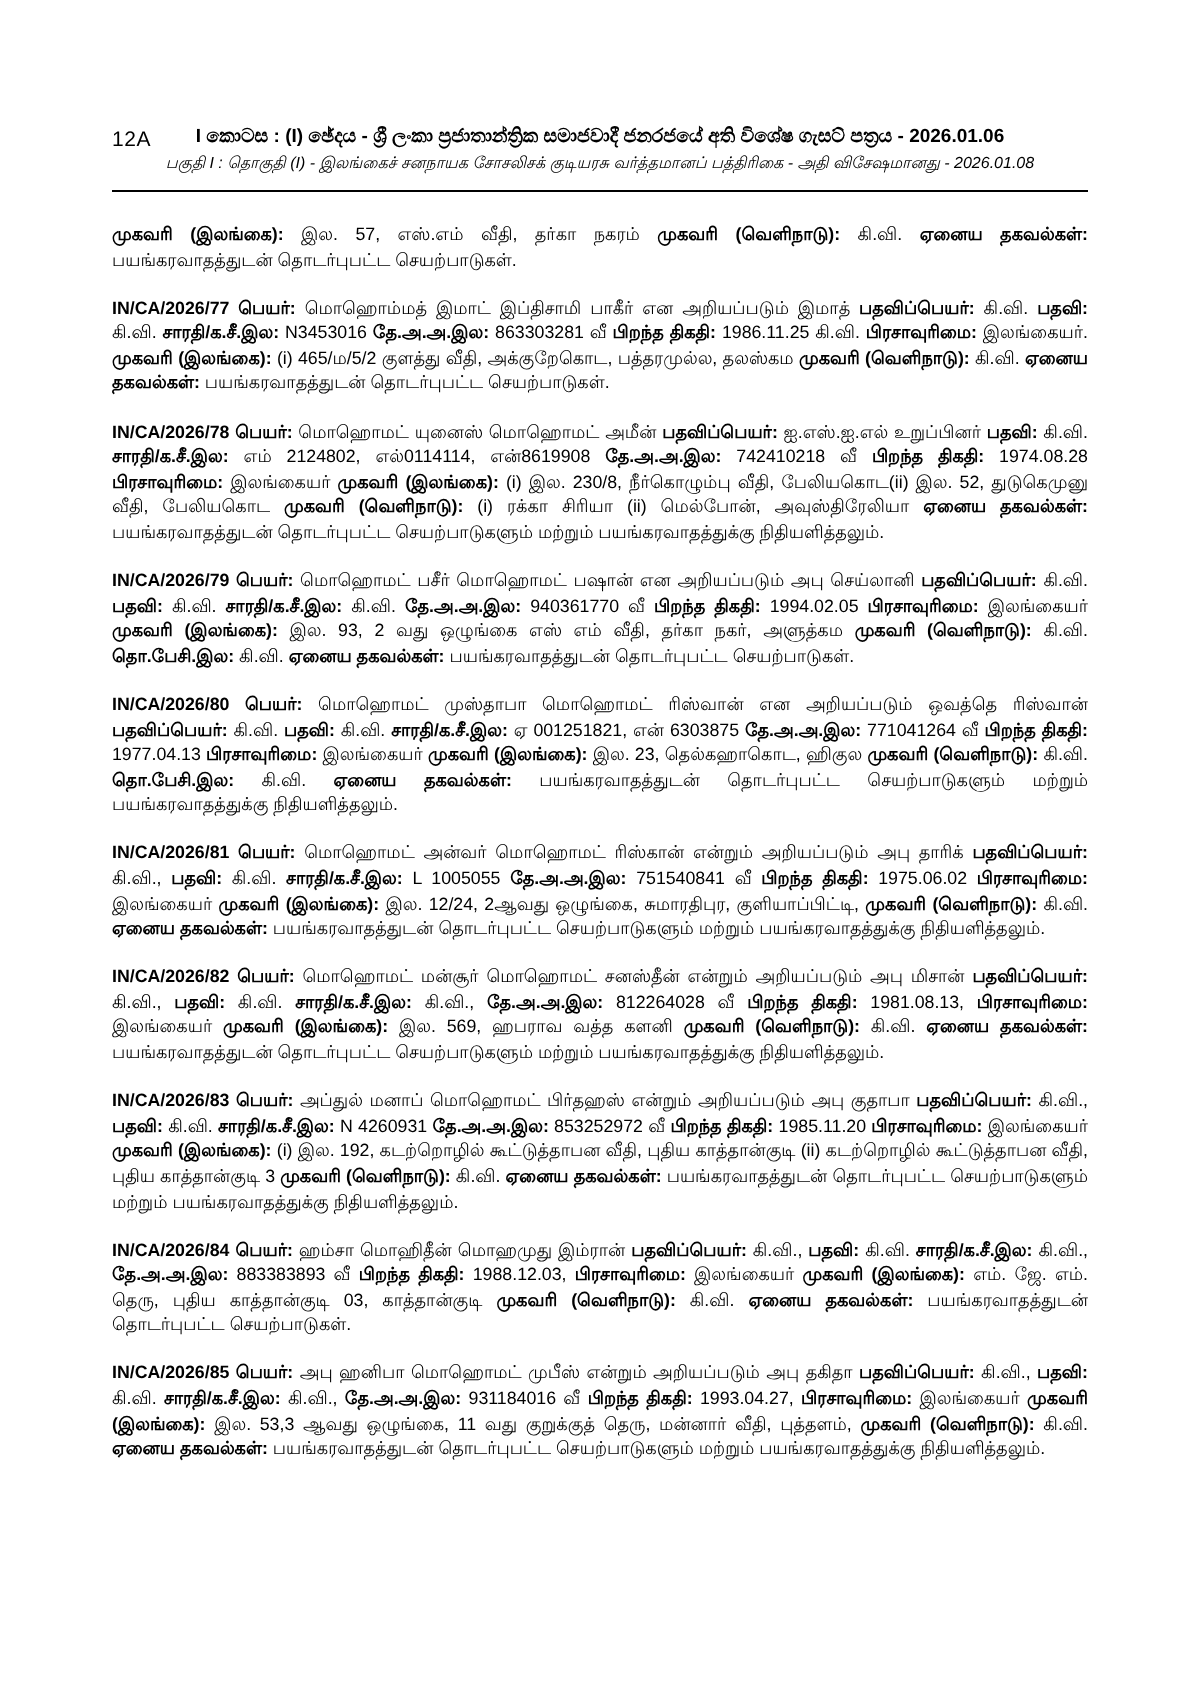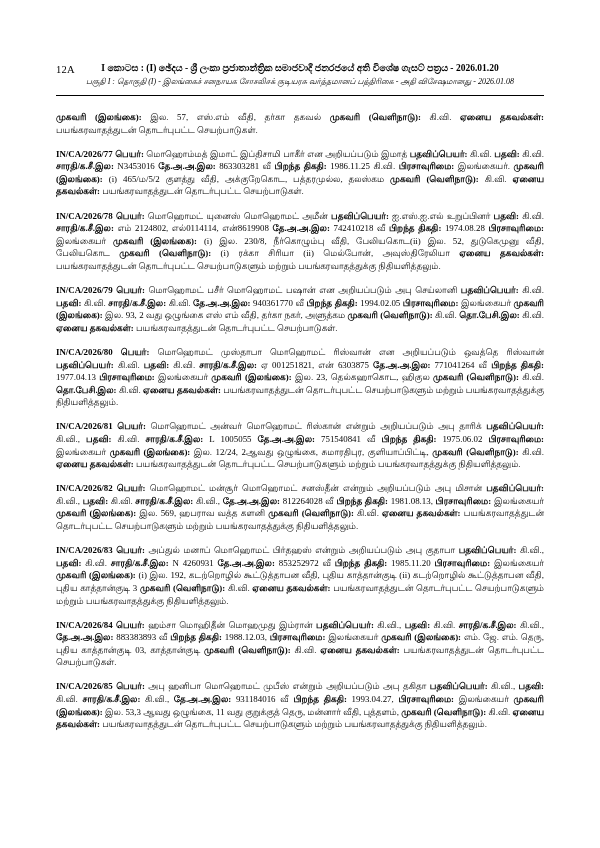--- a/index.html
+++ b/index.html
@@ -2,21 +2,21 @@
 <html><head>
 <meta charset="utf-8">
 <style>
   html, body { margin: 0; padding: 0; background: #ffffff; }
   .page {
     position: relative;
     width: 600px;
     height: 848px;
     background: #ffffff;
     color: #000000;
-    font-family: Liberation Serif, serif;
+    font-family: Liberation Sans, sans-serif;
     overflow: hidden;
     box-sizing: border-box;
   }
   .header { position: relative; padding-top: 62px; }
   .pagenum {
     position: absolute;
     left: 56px;
     top: 64px;
     font-size: 10.5px;
     letter-spacing: 0.3px;
@@ -48,26 +48,26 @@
   }
   .record { margin: 0 0 11.5px 0; }
   .b { font-weight: bold; }
 </style>
 </head>
 <body>
 
 <div class="page">
   <div class="header">
     <span class="pagenum">12A</span>
-    <div class="h1">I කොටස : (I) ඡේදය - ශ්‍රී ලංකා ප්‍රජාතාන්ත්‍රික සමාජවාදී ජනරජයේ අති විශේෂ ගැසට් පත්‍රය - 2026.01.20</div>
+    <div class="h1">I කොටස : (I) ඡේදය - ශ්‍රී ලංකා ප්‍රජාතාන්ත්‍රික සමාජවාදී ජනරජයේ අති විශේෂ ගැසට් පත්‍රය - 2026.01.06</div>
     <div class="h2">பகுதி  I : தொகுதி  (I) - இலங்கைச் சனநாயக சோசலிசக் குடியரசு வர்த்தமானப் பத்திரிகை - அதி விசேஷமானது  -  2026.01.08</div>
     <div class="rule"></div>
   </div>
   <div class="content">
-      <p class="record"><span class="b">முகவரி (இலங்கை):</span><span> இல. 57, எஸ்.எம் வீதி, தர்கா தகவல் </span><span class="b">முகவரி (வெளிநாடு):</span><span> கி.வி. </span><span class="b">ஏனைய தகவல்கள்:</span><span> பயங்கரவாதத்துடன் தொடர்புபட்ட செயற்பாடுகள்.</span></p>
+      <p class="record"><span class="b">முகவரி (இலங்கை):</span><span> இல. 57, எஸ்.எம் வீதி, தர்கா நகரம் </span><span class="b">முகவரி (வெளிநாடு):</span><span> கி.வி. </span><span class="b">ஏனைய தகவல்கள்:</span><span> பயங்கரவாதத்துடன் தொடர்புபட்ட செயற்பாடுகள்.</span></p>
       <p class="record"><span class="b">IN/CA/2026/77 பெயர்:</span><span> மொஹொம்மத் இமாட் இப்திசாமி பாகீர் என அறியப்படும் இமாத் </span><span class="b">பதவிப்பெயர்:</span><span> கி.வி. </span><span class="b">பதவி:</span><span> கி.வி. </span><span class="b">சாரதி/க.சீ.இல:</span><span> N3453016 </span><span class="b">தே.அ.அ.இல:</span><span> 863303281 வீ  </span><span class="b">பிறந்த திகதி:</span><span> 1986.11.25 கி.வி. </span><span class="b">பிரசாவுரிமை:</span><span> இலங்கையர். </span><span class="b">முகவரி (இலங்கை):</span><span> (i) 465/ம/5/2 குளத்து வீதி, அக்குறேகொட, பத்தரமுல்ல, தலஸ்கம </span><span class="b">முகவரி (வெளிநாடு):</span><span> கி.வி. </span><span class="b">ஏனைய தகவல்கள்:</span><span> பயங்கரவாதத்துடன் தொடர்புபட்ட செயற்பாடுகள்.</span></p>
       <p class="record"><span class="b">IN/CA/2026/78 பெயர்:</span><span> மொஹொமட் யுனைஸ் மொஹொமட் அமீன் </span><span class="b">பதவிப்பெயர்:</span><span> ஐ.எஸ்.ஐ.எல் உறுப்பினர் </span><span class="b">பதவி:</span><span> கி.வி. </span><span class="b">சாரதி/க.சீ.இல:</span><span> எம் 2124802, எல்0114114, என்8619908 </span><span class="b">தே.அ.அ.இல:</span><span> 742410218 வீ </span><span class="b">பிறந்த திகதி:</span><span> 1974.08.28 </span><span class="b">பிரசாவுரிமை:</span><span> இலங்கையர் </span><span class="b">முகவரி (இலங்கை):</span><span> (i) இல. 230/8, நீர்கொழும்பு வீதி, பேலியகொட(ii) இல. 52, துடுகெமுனு வீதி, பேலியகொட </span><span class="b">முகவரி (வெளிநாடு):</span><span> (i) ரக்கா சிரியா (ii) மெல்போன், அவுஸ்திரேலியா </span><span class="b">ஏனைய தகவல்கள்:</span><span> பயங்கரவாதத்துடன் தொடர்புபட்ட செயற்பாடுகளும் மற்றும் பயங்கரவாதத்துக்கு நிதியளித்தலும்.</span></p>
       <p class="record"><span class="b">IN/CA/2026/79 பெயர்:</span><span> மொஹொமட் பசீர் மொஹொமட் பஷான் என அறியப்படும் அபு செய்லானி </span><span class="b">பதவிப்பெயர்:</span><span> கி.வி. </span><span class="b">பதவி:</span><span> கி.வி. </span><span class="b">சாரதி/க.சீ.இல:</span><span> கி.வி. </span><span class="b">தே.அ.அ.இல:</span><span> 940361770 வீ </span><span class="b">பிறந்த திகதி:</span><span> 1994.02.05 </span><span class="b">பிரசாவுரிமை:</span><span> இலங்கையர் </span><span class="b">முகவரி (இலங்கை):</span><span> இல. 93, 2 வது ஒழுங்கை எஸ் எம் வீதி, தர்கா நகர், அளுத்கம </span><span class="b">முகவரி (வெளிநாடு):</span><span> கி.வி. </span><span class="b">தொ.பேசி.இல:</span><span> கி.வி. </span><span class="b">ஏனைய தகவல்கள்:</span><span> பயங்கரவாதத்துடன் தொடர்புபட்ட செயற்பாடுகள்.</span></p>
       <p class="record"><span class="b">IN/CA/2026/80 பெயர்:</span><span> மொஹொமட் முஸ்தாபா மொஹொமட் ரிஸ்வான் என அறியப்படும் ஒவத்தெ ரிஸ்வான் </span><span class="b">பதவிப்பெயர்:</span><span> கி.வி. </span><span class="b">பதவி:</span><span> கி.வி. </span><span class="b">சாரதி/க.சீ.இல:</span><span> ஏ 001251821, என் 6303875 </span><span class="b">தே.அ.அ.இல:</span><span> 771041264 வீ </span><span class="b">பிறந்த திகதி:</span><span> 1977.04.13 </span><span class="b">பிரசாவுரிமை:</span><span> இலங்கையர் </span><span class="b">முகவரி (இலங்கை):</span><span> இல. 23, தெல்கஹாகொட, ஹிகுல </span><span class="b">முகவரி (வெளிநாடு):</span><span> கி.வி. </span><span class="b">தொ.பேசி.இல:</span><span> கி.வி. </span><span class="b">ஏனைய தகவல்கள்:</span><span> பயங்கரவாதத்துடன் தொடர்புபட்ட செயற்பாடுகளும் மற்றும் பயங்கரவாதத்துக்கு நிதியளித்தலும்.</span></p>
       <p class="record"><span class="b">IN/CA/2026/81 பெயர்:</span><span> மொஹொமட் அன்வர் மொஹொமட் ரிஸ்கான் என்றும் அறியப்படும் அபு தாரிக் </span><span class="b">பதவிப்பெயர்:</span><span> கி.வி., </span><span class="b">பதவி:</span><span> கி.வி. </span><span class="b">சாரதி/க.சீ.இல:</span><span> L 1005055 </span><span class="b">தே.அ.அ.இல:</span><span> 751540841 வீ </span><span class="b">பிறந்த திகதி:</span><span> 1975.06.02 </span><span class="b">பிரசாவுரிமை:</span><span> இலங்கையர் </span><span class="b">முகவரி (இலங்கை):</span><span> இல. 12/24, 2ஆவது ஒழுங்கை, சுமாரதிபுர, குளியாப்பிட்டி, </span><span class="b">முகவரி (வெளிநாடு):</span><span> கி.வி. </span><span class="b">ஏனைய தகவல்கள்:</span><span> பயங்கரவாதத்துடன் தொடர்புபட்ட செயற்பாடுகளும் மற்றும் பயங்கரவாதத்துக்கு நிதியளித்தலும்.</span></p>
       <p class="record"><span class="b">IN/CA/2026/82 பெயர்:</span><span> மொஹொமட் மன்சூர் மொஹொமட் சனஸ்தீன் என்றும் அறியப்படும் அபு மிசான் </span><span class="b">பதவிப்பெயர்:</span><span> கி.வி., </span><span class="b">பதவி:</span><span> கி.வி. </span><span class="b">சாரதி/க.சீ.இல:</span><span> கி.வி., </span><span class="b">தே.அ.அ.இல:</span><span> 812264028 வீ </span><span class="b">பிறந்த திகதி:</span><span> 1981.08.13, </span><span class="b">பிரசாவுரிமை:</span><span> இலங்கையர் </span><span class="b">முகவரி (இலங்கை):</span><span> இல. 569, ஹபராவ வத்த களனி </span><span class="b">முகவரி (வெளிநாடு):</span><span> கி.வி. </span><span class="b">ஏனைய தகவல்கள்:</span><span> பயங்கரவாதத்துடன் தொடர்புபட்ட செயற்பாடுகளும் மற்றும் பயங்கரவாதத்துக்கு நிதியளித்தலும்.</span></p>
       <p class="record"><span class="b">IN/CA/2026/83 பெயர்:</span><span> அப்துல் மனாப் மொஹொமட் பிர்தஹஸ் என்றும் அறியப்படும் அபு குதாபா </span><span class="b">பதவிப்பெயர்:</span><span> கி.வி., </span><span class="b">பதவி:</span><span> கி.வி. </span><span class="b">சாரதி/க.சீ.இல:</span><span> N 4260931 </span><span class="b">தே.அ.அ.இல:</span><span> 853252972 வீ  </span><span class="b">பிறந்த திகதி:</span><span> 1985.11.20 </span><span class="b">பிரசாவுரிமை:</span><span> இலங்கையர் </span><span class="b">முகவரி (இலங்கை):</span><span> (i) இல. 192, கடற்றொழில் கூட்டுத்தாபன வீதி, புதிய காத்தான்குடி (ii) கடற்றொழில் கூட்டுத்தாபன வீதி, புதிய காத்தான்குடி 3 </span><span class="b">முகவரி (வெளிநாடு):</span><span> கி.வி. </span><span class="b">ஏனைய தகவல்கள்:</span><span> பயங்கரவாதத்துடன் தொடர்புபட்ட செயற்பாடுகளும் மற்றும் பயங்கரவாதத்துக்கு நிதியளித்தலும்.</span></p>
       <p class="record"><span class="b">IN/CA/2026/84 பெயர்:</span><span> ஹம்சா மொஹிதீன் மொஹமுது இம்ரான் </span><span class="b">பதவிப்பெயர்:</span><span> கி.வி., </span><span class="b">பதவி:</span><span> கி.வி. </span><span class="b">சாரதி/க.சீ.இல:</span><span> கி.வி., </span><span class="b">தே.அ.அ.இல:</span><span> 883383893 வீ </span><span class="b">பிறந்த திகதி:</span><span> 1988.12.03, </span><span class="b">பிரசாவுரிமை:</span><span> இலங்கையர் </span><span class="b">முகவரி (இலங்கை):</span><span> எம். ஜே. எம். தெரு, புதிய காத்தான்குடி 03, காத்தான்குடி </span><span class="b">முகவரி (வெளிநாடு):</span><span> கி.வி. </span><span class="b">ஏனைய தகவல்கள்:</span><span> பயங்கரவாதத்துடன் தொடர்புபட்ட செயற்பாடுகள்.</span></p>
       <p class="record"><span class="b">IN/CA/2026/85 பெயர்:</span><span> அபு ஹனிபா மொஹொமட் முபீஸ் என்றும் அறியப்படும் அபு தகிதா </span><span class="b">பதவிப்பெயர்:</span><span> கி.வி., </span><span class="b">பதவி:</span><span> கி.வி. </span><span class="b">சாரதி/க.சீ.இல:</span><span> கி.வி., </span><span class="b">தே.அ.அ.இல:</span><span> 931184016 வீ </span><span class="b">பிறந்த திகதி:</span><span> 1993.04.27, </span><span class="b">பிரசாவுரிமை:</span><span> இலங்கையர் </span><span class="b">முகவரி (இலங்கை):</span><span> இல. 53,3 ஆவது ஒழுங்கை, 11 வது குறுக்குத் தெரு, மன்னார் வீதி, புத்தளம், </span><span class="b">முகவரி (வெளிநாடு):</span><span> கி.வி. </span><span class="b">ஏனைய தகவல்கள்:</span><span> பயங்கரவாதத்துடன் தொடர்புபட்ட செயற்பாடுகளும் மற்றும் பயங்கரவாதத்துக்கு நிதியளித்தலும்.</span></p>
     </div>

